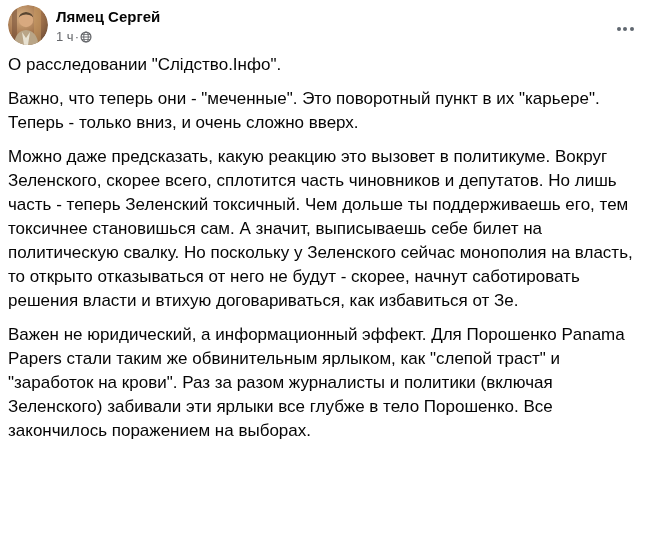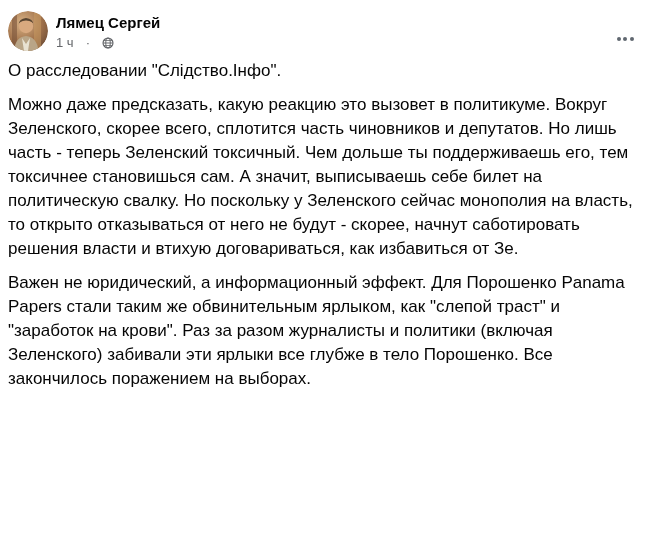--- a/index.html
+++ b/index.html
@@ -16,22 +16,22 @@
     position: relative;
   }
   .post {
     width: 657px;
     height: 545px;
     background: #ffffff;
     box-sizing: border-box;
   }
   .post-header {
     display: flex;
-    align-items: flex-end;
-    padding: 11px 16px 0 8px;
+    align-items: center;
+    padding: 5px 16px 0 8px;
   }
   .avatar-wrap {
     width: 40px;
     height: 40px;
     border-radius: 50%;
     overflow: hidden;
     flex: 0 0 40px;
     cursor: pointer;
   }
   .avatar-wrap svg { display: block; }
@@ -44,21 +44,21 @@
   .author-name {
     font-size: 15px;
     font-weight: 700;
     line-height: 20px;
     color: #050505;
     cursor: pointer;
   }
   .meta-line {
     display: flex;
     align-items: center;
-    gap: 12px;
+    gap: 1px;
     font-size: 13px;
     line-height: 17px;
     color: #65676b;
     margin-top: 1px;
   }
   .meta-sep { color: #65676b; }
   .globe-icon { display: inline-flex; }
   .menu-button {
     margin-left: auto;
     margin-top: 8px;
@@ -132,17 +132,18 @@
     </div>
     <button class="menu-button" aria-label="menu">
       <span class="menu-dot"></span>
       <span class="menu-dot"></span>
       <span class="menu-dot"></span>
     </button>
   </div>
 
   <div class="post-body">
     <p>О расследовании "Слідство.Інфо".</p>
+    <p>Важно, что теперь они - "меченные". Это поворотный пункт в их "карьере". Теперь - только вниз, и очень сложно вверх.</p>
     <p>Можно даже предсказать, какую реакцию это вызовет в политикуме. Вокруг Зеленского, скорее всего, сплотится часть чиновников и депутатов. Но лишь часть - теперь Зеленский токсичный. Чем дольше ты поддерживаешь его, тем токсичнее становишься сам. А значит, выписываешь себе билет на политическую свалку. Но поскольку у Зеленского сейчас монополия на власть, то открыто отказываться от него не будут - скорее, начнут саботировать решения власти и втихую договариваться, как избавиться от Зе.</p>
     <p>Важен не юридический, а информационный эффект. Для Порошенко Panama Papers стали таким же обвинительным ярлыком, как "слепой траст" и "заработок на крови". Раз за разом журналисты и политики (включая Зеленского) забивали эти ярлыки все глубже в тело Порошенко. Все закончилось поражением на выборах.</p>
 
   </div>
 </div>
 
 </body></html>

